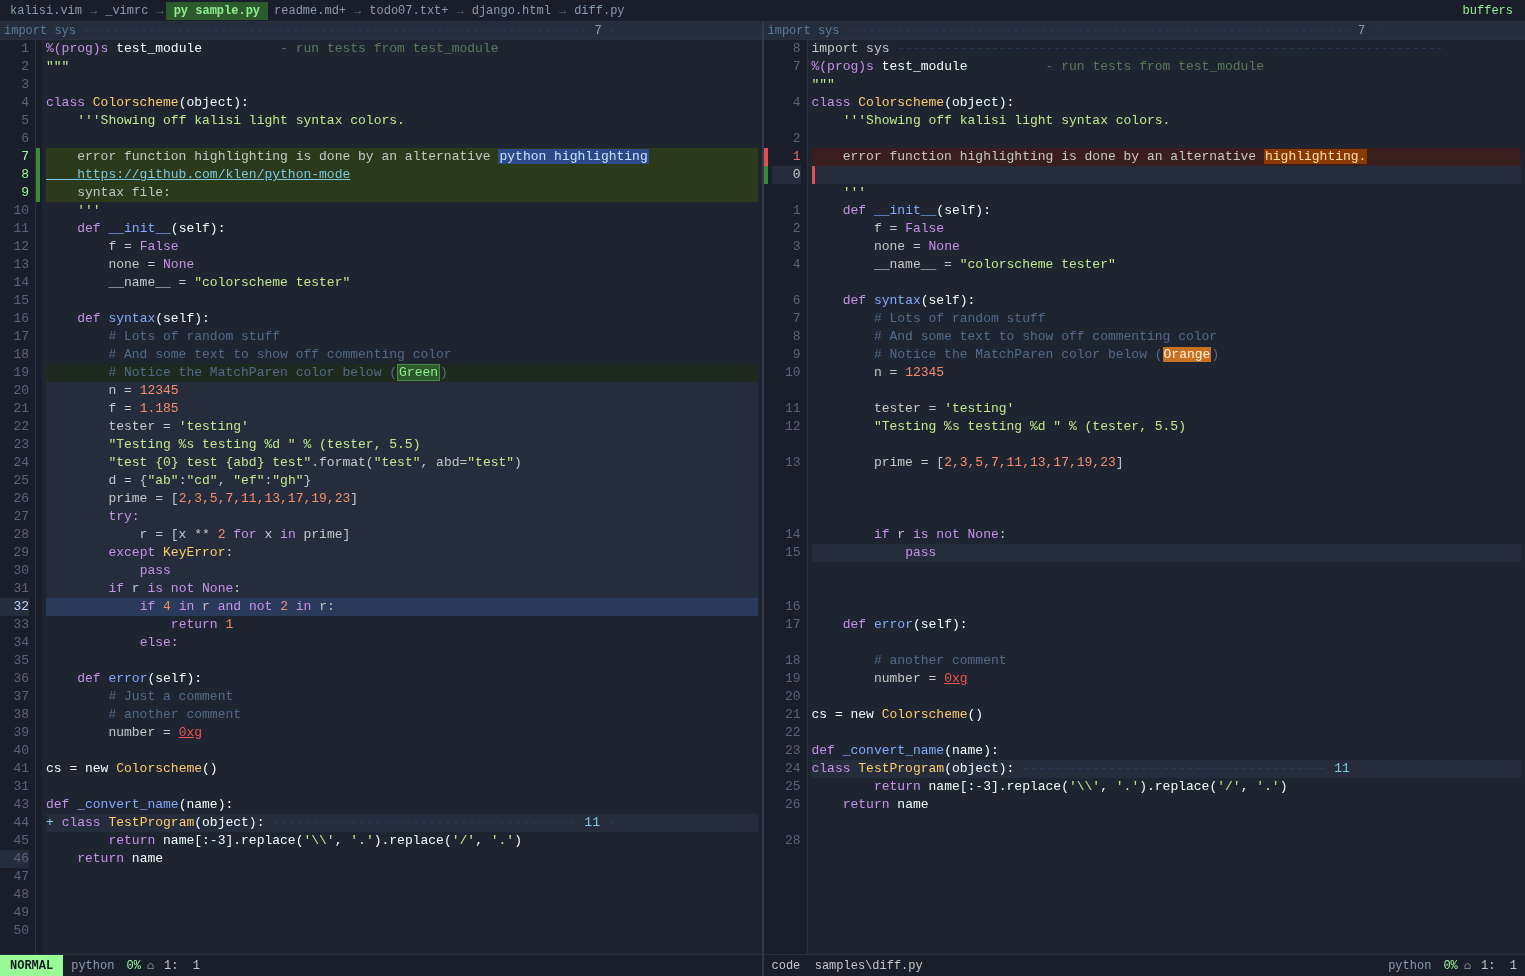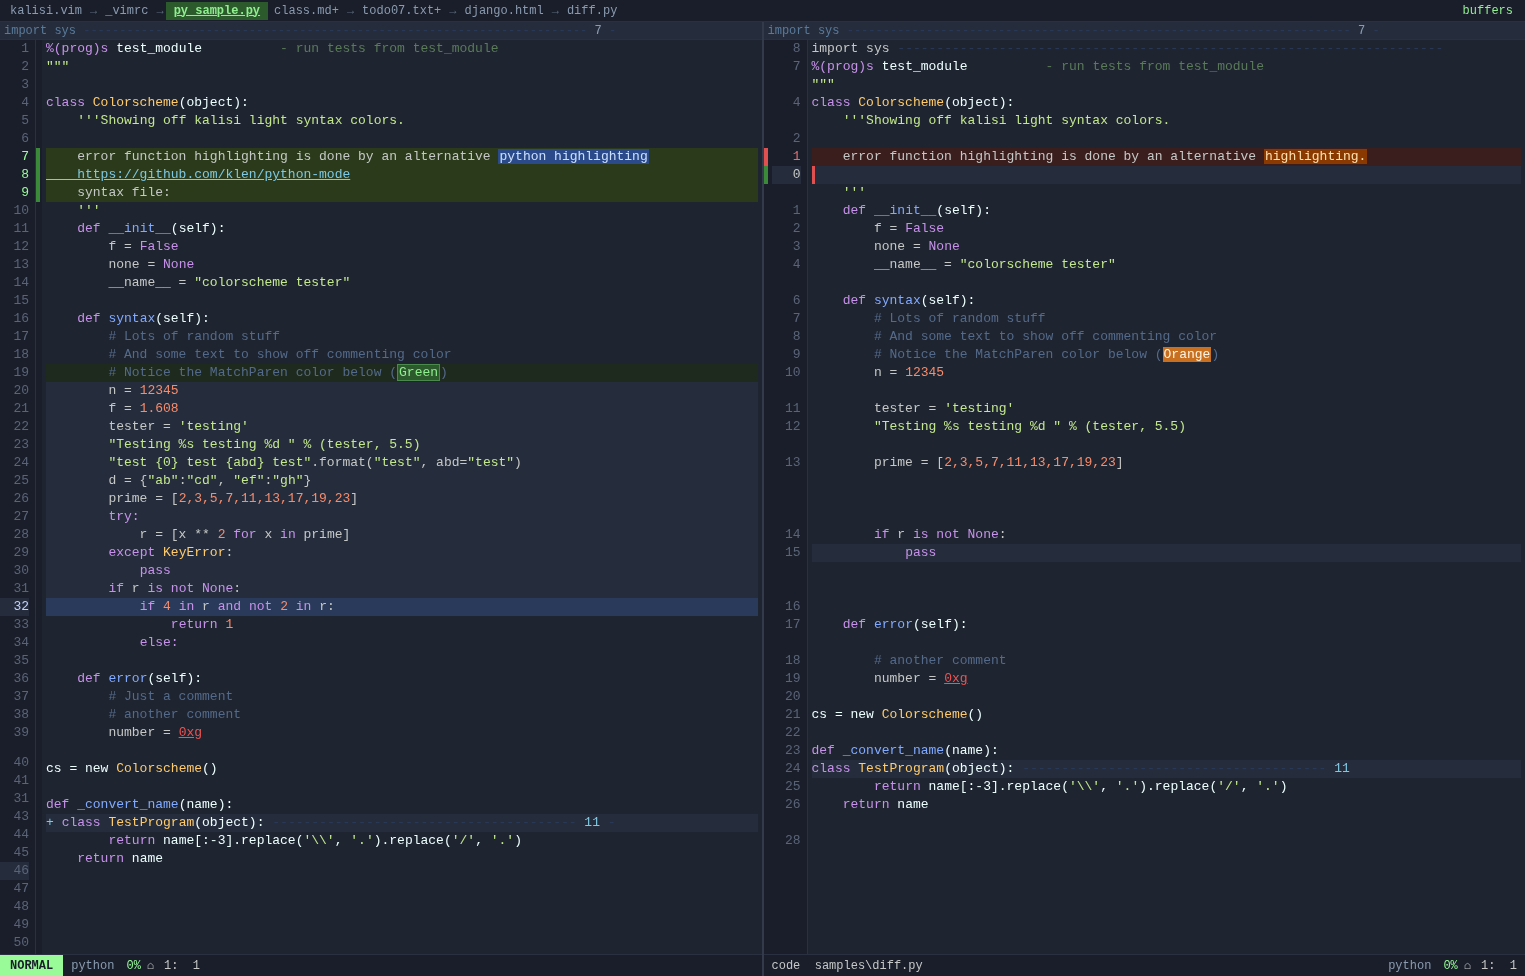--- a/index.html
+++ b/index.html
@@ -16,22 +16,22 @@
 </head>
 <body>
 
 <div style="width:1525px;height:976px;display:flex;flex-direction:column;background:#1e2430;overflow:hidden;">
 
   <div style="display:flex;align-items:center;background:#1a1e2a;height:22px;font-size:12px;font-family:'Courier New',monospace;border-bottom:1px solid #2a3040;padding:0 4px;">
     <div style="padding:2px 6px;color:#8a9bb0;cursor:pointer;">kalisi.vim</div>
     <div style="color:#5a6a7a;padding:0 2px;">→</div>
     <div style="padding:2px 6px;color:#8a9bb0;cursor:pointer;">_vimrc</div>
     <div style="color:#5a6a7a;padding:0 2px;">→</div>
-    <div style="padding:2px 8px;background:#2d5a2d;color:#90ee90;cursor:pointer;font-weight:bold;text-decoration:underline;">py sample.py</div>
-    <div style="padding:2px 6px;color:#8a9bb0;cursor:pointer;">class.md+</div>
+    <div style="padding:2px 8px;background:#2d5a2d;color:#90ee90;cursor:pointer;font-weight:bold;">py sample.py</div>
+    <div style="padding:2px 6px;color:#8a9bb0;cursor:pointer;">readme.md+</div>
     <div style="color:#5a6a7a;padding:0 2px;">→</div>
     <div style="padding:2px 6px;color:#8a9bb0;cursor:pointer;">todo07.txt+</div>
     <div style="color:#5a6a7a;padding:0 2px;">→</div>
     <div style="padding:2px 6px;color:#8a9bb0;cursor:pointer;">django.html</div>
     <div style="color:#5a6a7a;padding:0 2px;">→</div>
     <div style="padding:2px 6px;color:#8a9bb0;cursor:pointer;">diff.py</div>
     <div style="flex:1;"></div>
     <div style="padding:2px 8px;color:#90ee90;cursor:pointer;">buffers</div>
   </div>
 
@@ -78,21 +78,21 @@
           <span style="display:block;height:18px;">30</span>
           <span style="display:block;height:18px;">31</span>
           <span style="display:block;height:18px;color:#c0d0ff;background:#252d3d;">32</span>
           <span style="display:block;height:18px;">33</span>
           <span style="display:block;height:18px;">34</span>
           <span style="display:block;height:18px;">35</span>
           <span style="display:block;height:18px;">36</span>
           <span style="display:block;height:18px;">37</span>
           <span style="display:block;height:18px;">38</span>
           <span style="display:block;height:18px;">39</span>
-          <span style="display:block;height:18px;margin-top:12px;">40</span>
+          <span style="display:block;height:18px;">40</span>
           <span style="display:block;height:18px;">41</span>
           <span style="display:block;height:18px;">31</span>
           <span style="display:block;height:18px;">43</span>
           <span style="display:block;height:18px;">44</span>
           <span style="display:block;height:18px;">45</span>
           <span style="display:block;height:18px;background:#252d3d;">46</span>
           <span style="display:block;height:18px;">47</span>
           <span style="display:block;height:18px;">48</span>
           <span style="display:block;height:18px;">49</span>
           <span style="display:block;height:18px;">50</span>
@@ -146,21 +146,21 @@
           <div style="display:block;height:18px;white-space:pre;"><span style="color:#c5c8c6;">    </span><span style="color:#c792ea;">def </span><span style="color:#82aaff;">syntax</span><span style="color:#eeffff;">(self):</span></div>
 
           <div style="display:block;height:18px;white-space:pre;"><span style="color:#546a8a;">        # Lots of random stuff</span></div>
 
           <div style="display:block;height:18px;white-space:pre;"><span style="color:#546a8a;">        # And some text to show off commenting color</span></div>
 
           <div style="display:block;height:18px;white-space:pre;background:#1e2a1e;"><span style="color:#546a8a;">        # Notice the MatchParen color below (</span><span style="background:#2d5a2d;color:#90ee90;border:1px solid #4a8a4a;padding:0 1px;">Green</span><span style="color:#546a8a;">)</span></div>
 
           <div style="display:block;height:18px;white-space:pre;background:#252d3d;"><span style="color:#c5c8c6;">        n = </span><span style="color:#f78c6c;">12345</span></div>
 
-          <div style="display:block;height:18px;white-space:pre;background:#252d3d;"><span style="color:#c5c8c6;">        f = </span><span style="color:#f78c6c;">1.608</span></div>
+          <div style="display:block;height:18px;white-space:pre;background:#252d3d;"><span style="color:#c5c8c6;">        f = </span><span style="color:#f78c6c;">1.185</span></div>
 
           <div style="display:block;height:18px;white-space:pre;background:#252d3d;"><span style="color:#c5c8c6;">        tester = </span><span style="color:#c3e88d;">'testing'</span></div>
 
           <div style="display:block;height:18px;white-space:pre;background:#252d3d;"><span style="color:#c3e88d;">        "Testing %s testing %d " % (tester, 5.5)</span></div>
 
           <div style="display:block;height:18px;white-space:pre;background:#252d3d;"><span style="color:#c3e88d;">        "test {0} test {abd} test"</span><span style="color:#c5c8c6;">.format(</span><span style="color:#c3e88d;">"test"</span><span style="color:#c5c8c6;">, abd=</span><span style="color:#c3e88d;">"test"</span><span style="color:#c5c8c6;">)</span></div>
 
           <div style="display:block;height:18px;white-space:pre;background:#252d3d;"><span style="color:#c5c8c6;">        d = {</span><span style="color:#c3e88d;">"ab"</span><span style="color:#c5c8c6;">:</span><span style="color:#c3e88d;">"cd"</span><span style="color:#c5c8c6;">, </span><span style="color:#c3e88d;">"ef"</span><span style="color:#c5c8c6;">:</span><span style="color:#c3e88d;">"gh"</span><span style="color:#c5c8c6;">}</span></div>
 
           <div style="display:block;height:18px;white-space:pre;background:#252d3d;"><span style="color:#c5c8c6;">        prime = [</span><span style="color:#f78c6c;">2,3,5,7,11,13,17,19,23</span><span style="color:#c5c8c6;">]</span></div>

